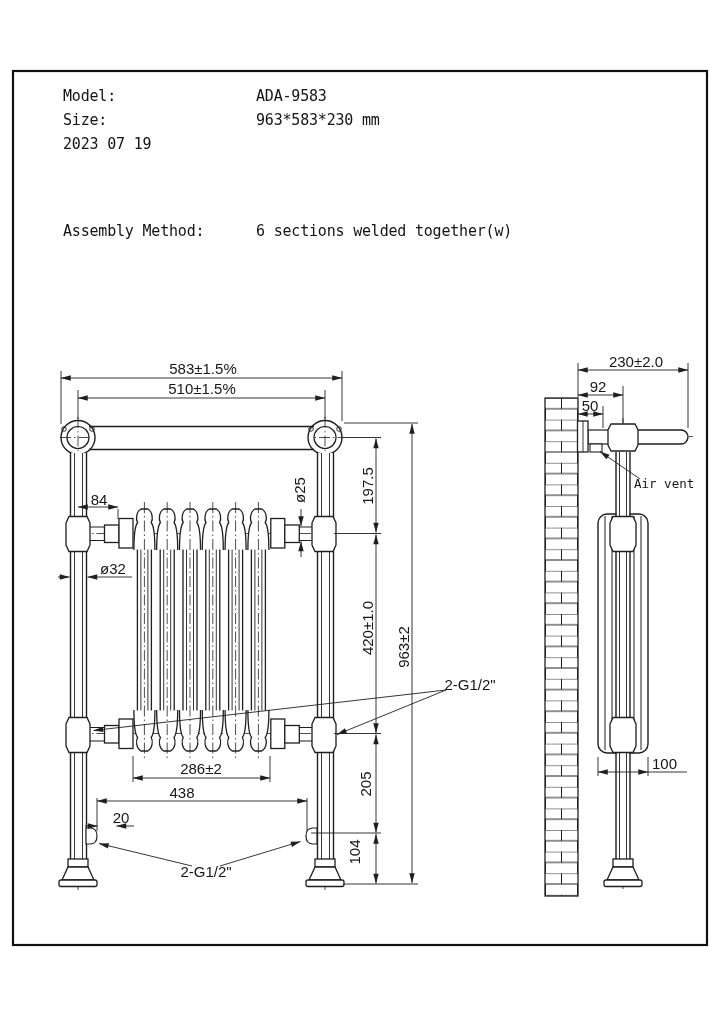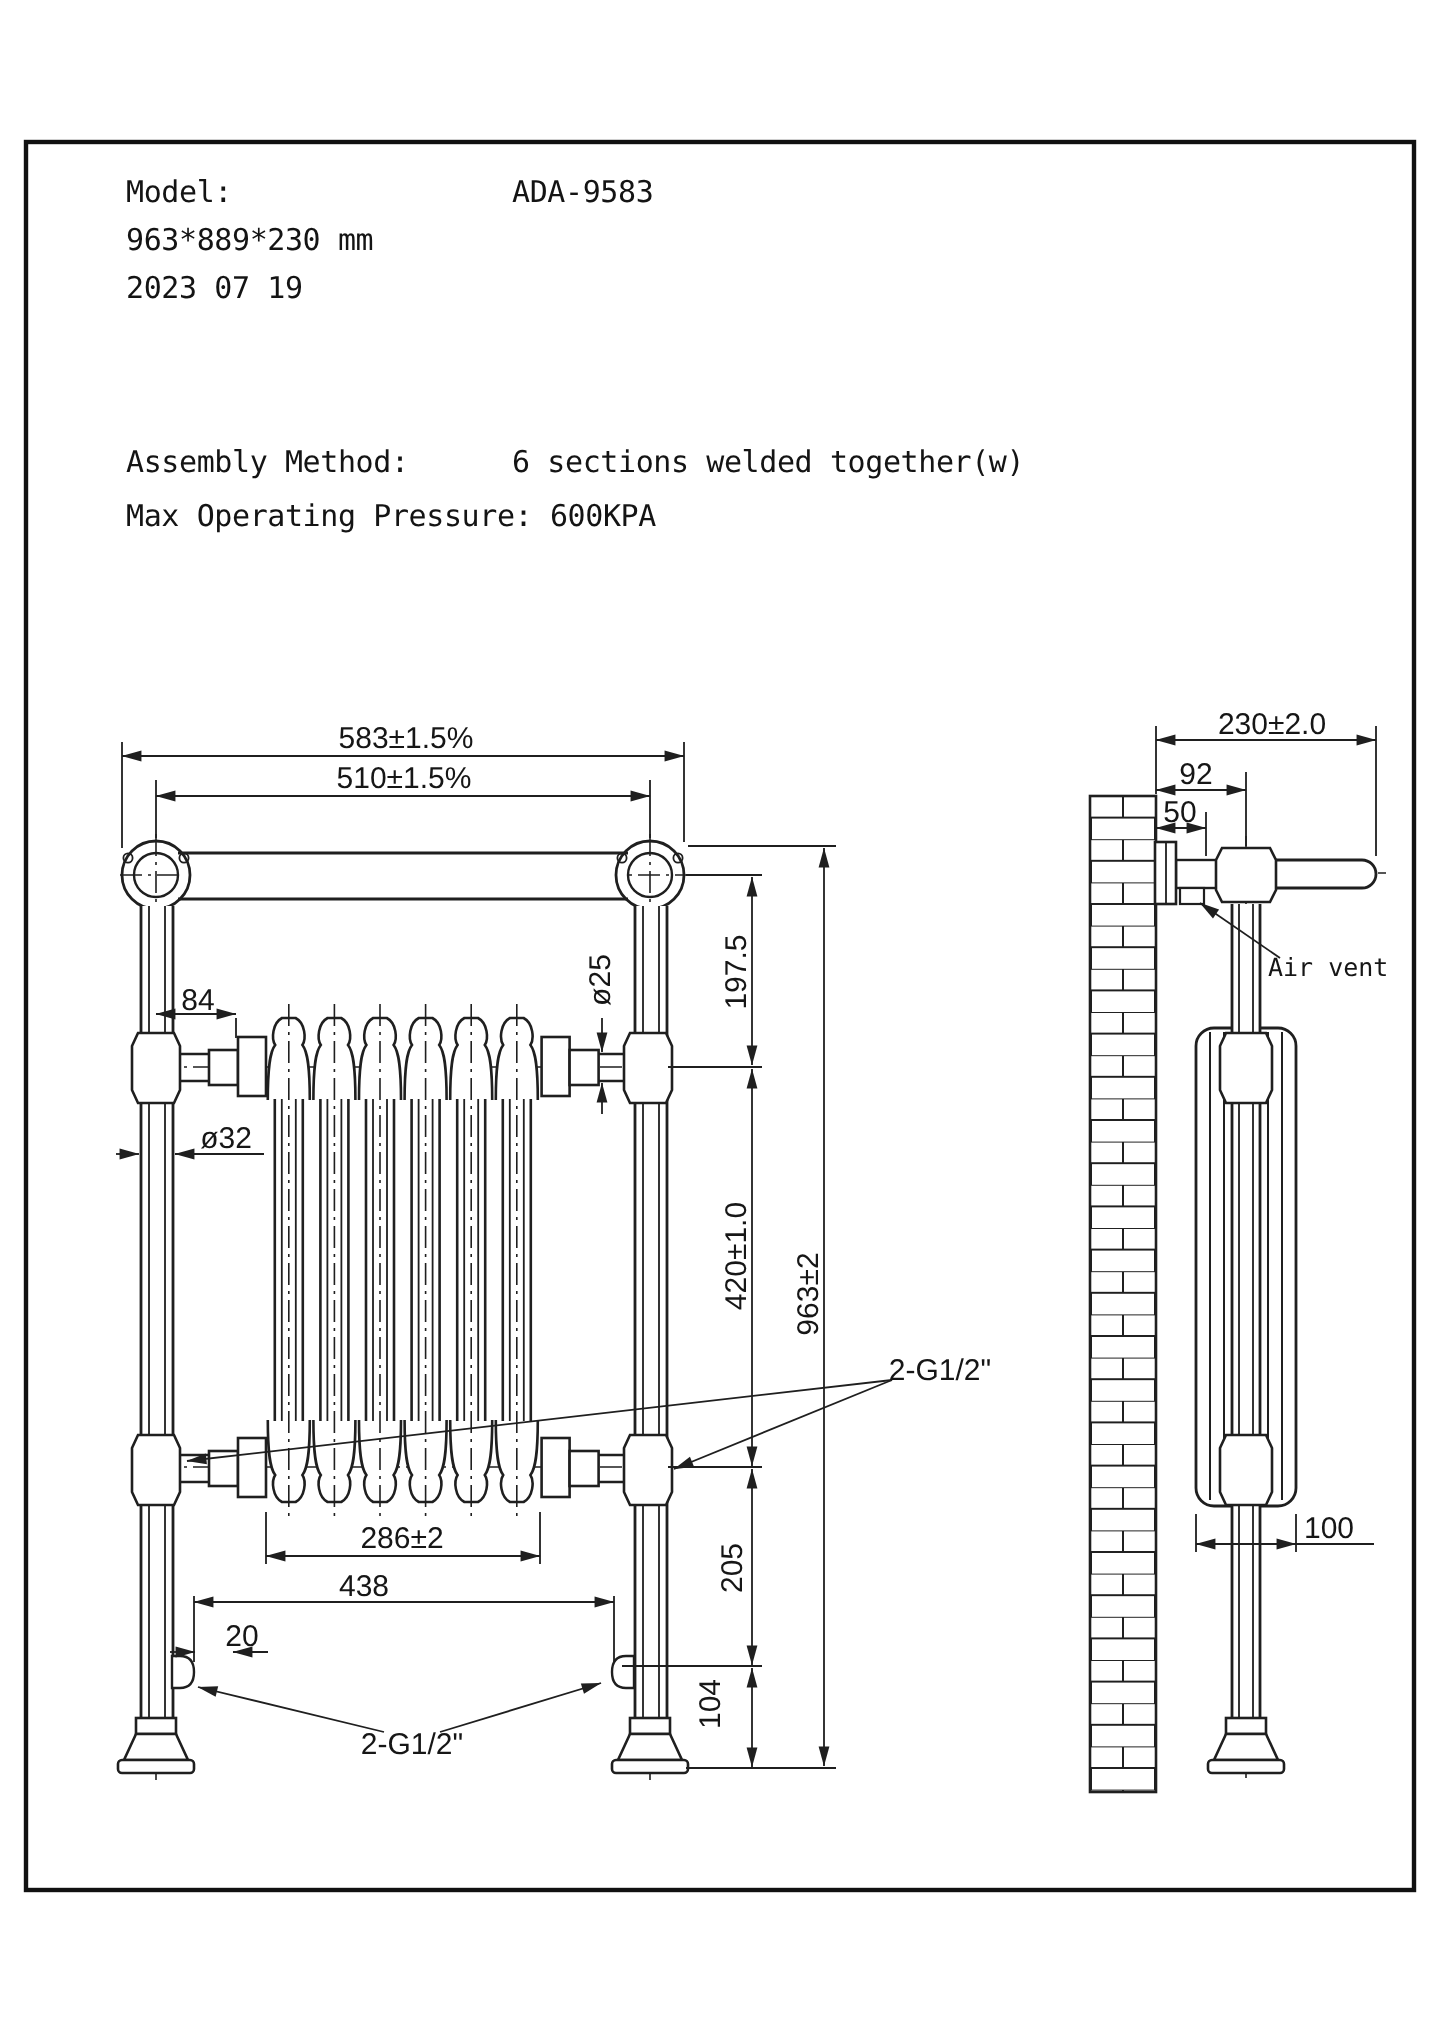--- a/index.html
+++ b/index.html
@@ -15,24 +15,23 @@
   svg text{font-family:"Liberation Sans",sans-serif;font-size:15px;fill:#161616;}
   svg text.small{font-family:"DejaVu Sans Mono",monospace;font-size:12.5px;}
 </style>
 </head>
 <body>
 
 <div class="page">
 
   <div class="spec-table">
     <div class="spec-row" style="top:87px"><span class="spec-label">Model:</span><span class="spec-value">ADA-9583</span></div>
-    <div class="spec-row" style="top:111px"><span class="spec-value">963*889*230 mm</span></div>
+    <div class="spec-row" style="top:111px"><span class="spec-label">Size:</span><span class="spec-value">963*583*230 mm</span></div>
     <div class="spec-row" style="top:135px"><span class="spec-value">2023 07 19</span></div>
     <div class="spec-row" style="top:222px"><span class="spec-label">Assembly Method:</span><span class="spec-value">6 sections welded together(w)</span></div>
-    <div class="spec-row" style="top:249px"><span class="spec-label">Max Operating Pressure:</span>&nbsp;<span class="spec-value">600KPA</span></div>
   </div>
 
   <svg width="720" height="1018" viewBox="0 0 720 1018">
     <defs>
       <marker id="arr" viewBox="0 0 12 8" refX="11.3" refY="4" markerWidth="12" markerHeight="8" orient="auto-start-reverse">
         <path d="M0.5 1 L11.5 4 L0.5 7 Z" fill="#1f1f1f"></path>
       </marker>
       <pattern id="brick" x="545" y="398" width="33" height="21.6" patternUnits="userSpaceOnUse">
         <path d="M0 0 H33 M0 10.8 H33 M16.5 0 V10.8 M0.5 10.8 V21.6 M32.5 10.8 V21.6" stroke="#1f1f1f" stroke-width="1" fill="none"></path>
       </pattern>

